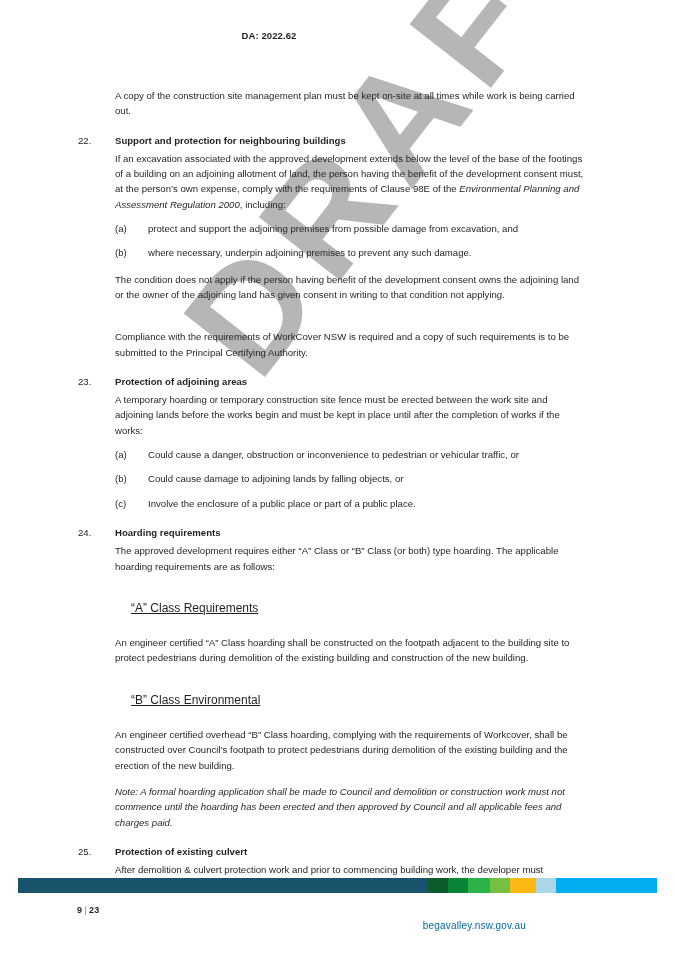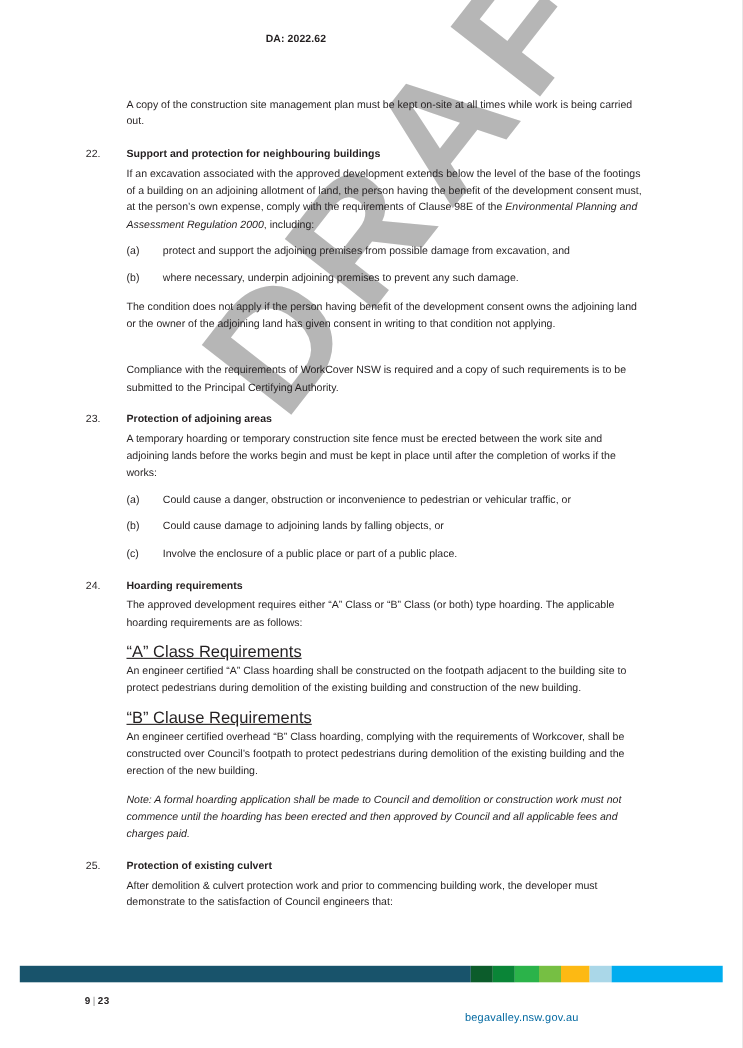--- a/index.html
+++ b/index.html
@@ -112,24 +112,24 @@
     margin-top: 9px;
   }
   .subitem .lbl {
     position: absolute;
     left: 0;
     top: 0;
     width: 30px;
   }
 
   .underline-head {
-    font-size: 15px;
+    font-size: 12px;
     line-height: 15.3px;
     text-decoration: underline;
-    margin: 0;
+    margin: 16px;
   }
 
   .italic { font-style: italic; }
 
   
   .footer {
     position: absolute;
     left: 0;
     top: 860px;
     width: 646px;
@@ -233,21 +233,21 @@
     <div class="block">
       <div class="num">24.</div>
       <div class="heading">Hoarding requirements</div>
       <div class="gap-sm"></div>
       <p class="para">The approved development requires either “A” Class or “B” Class (or both) type hoarding. The applicable hoarding requirements are as follows:</p>
       <div class="gap-md"></div>
       <p class="underline-head">“A” Class Requirements</p>
       <div class="gap-sm"></div>
       <p class="para">An engineer certified “A” Class hoarding shall be constructed on the footpath adjacent to the building site to protect pedestrians during demolition of the existing building and construction of the new building.</p>
       <div class="gap-md"></div>
-      <p class="underline-head">“B” Clause Requirements</p>
+      <p class="underline-head">“B” Class Environmental</p>
       <div class="gap-sm"></div>
       <p class="para">An engineer certified overhead “B” Class hoarding, complying with the requirements of Workcover, shall be constructed over Council’s footpath to protect pedestrians during demolition of the existing building and the erection of the new building.</p>
       <div class="gap-md"></div>
       <p class="para italic">Note: A formal hoarding application shall be made to Council and demolition or construction work must not commence until the hoarding has been erected and then approved by Council and all applicable fees and charges paid.</p>
     </div>
 
     <div class="gap-lg"></div>
 
     <div class="block">
       <div class="num">25.</div>

